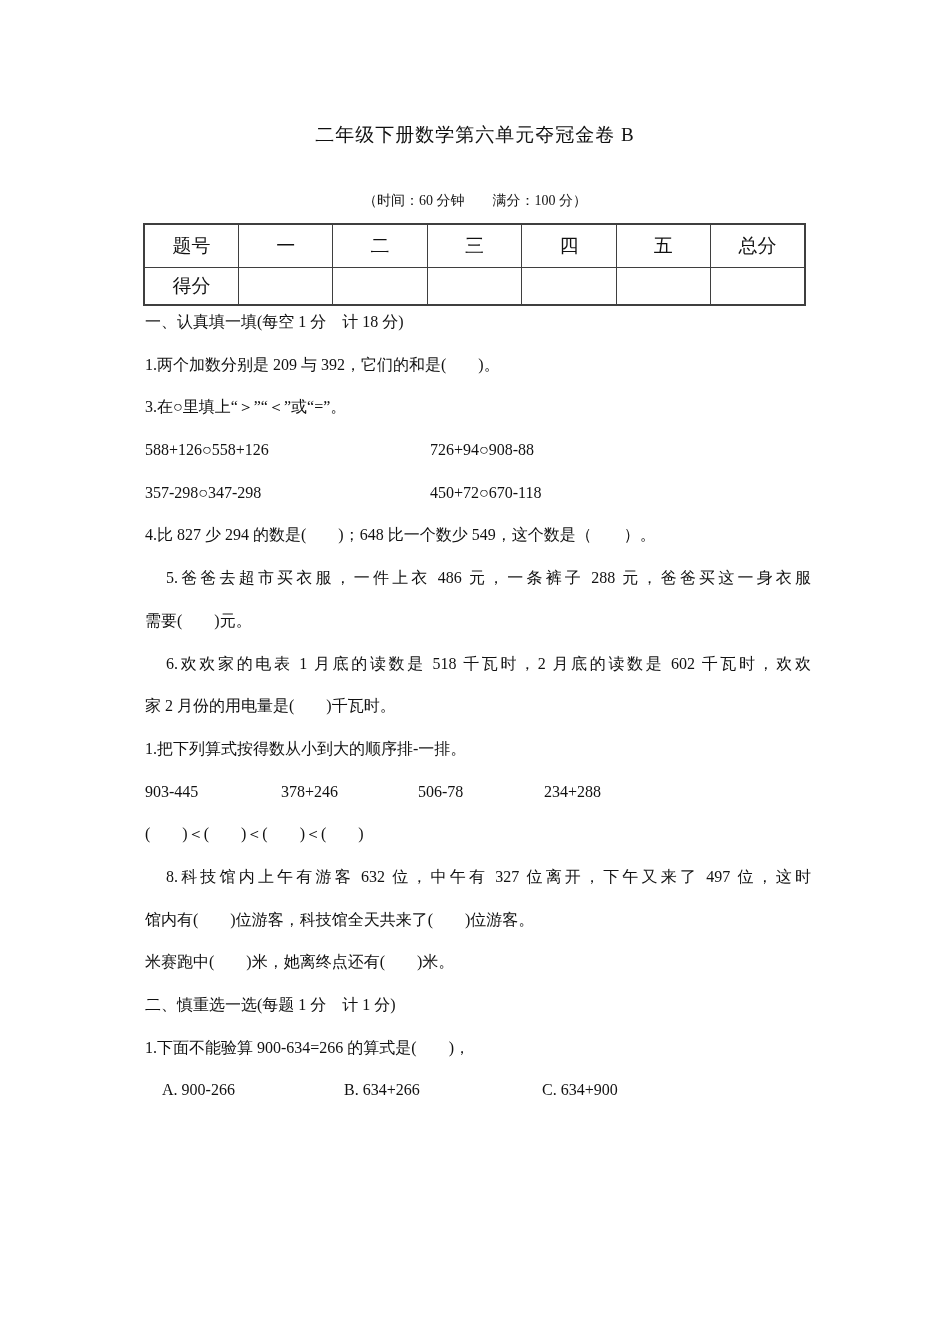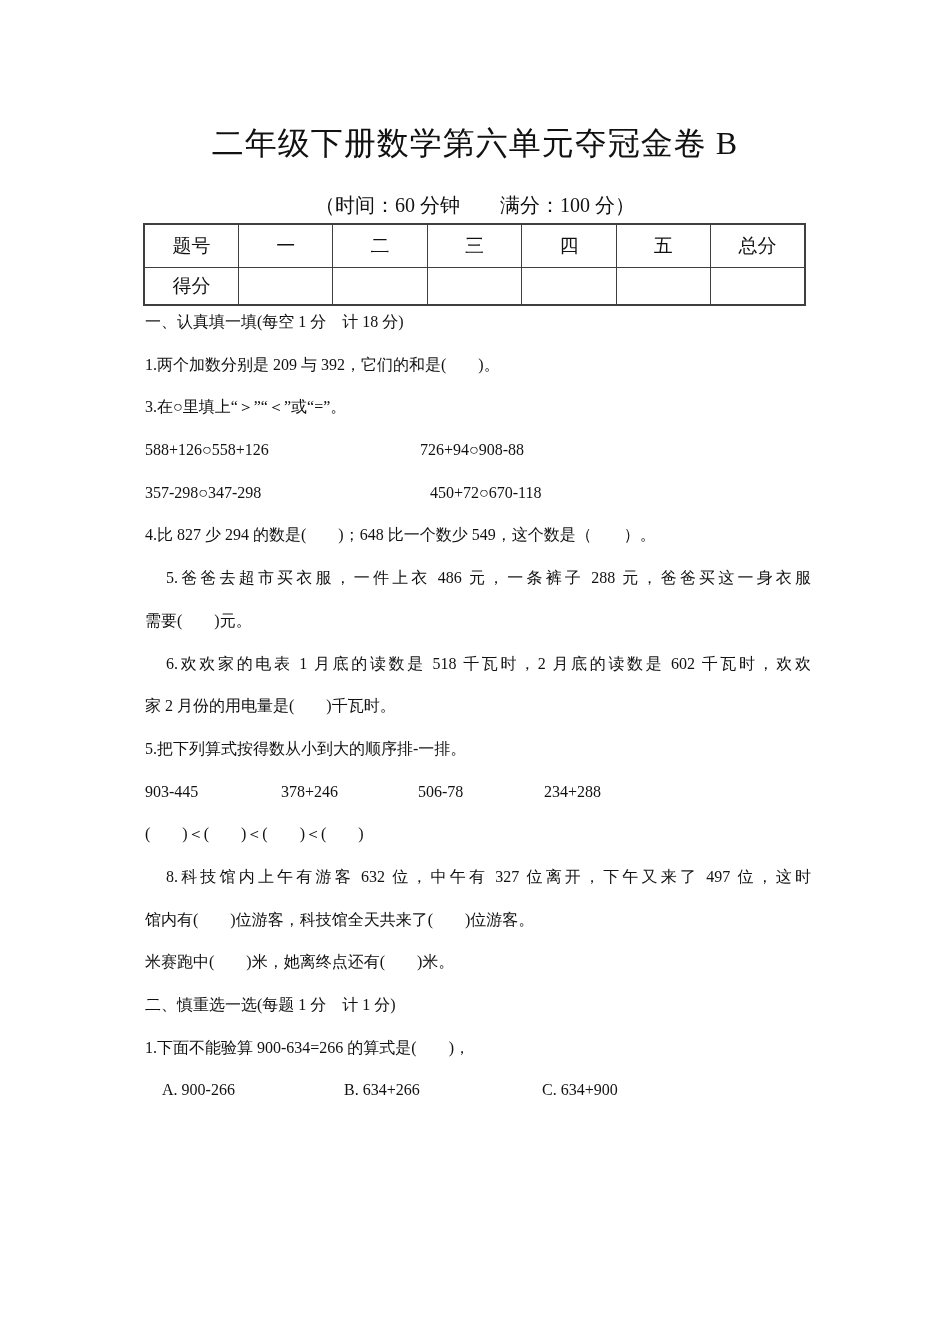--- a/index.html
+++ b/index.html
@@ -12,31 +12,31 @@
     font-family: "Liberation Serif", "DejaVu Serif", serif;
     overflow: hidden;
   }
   .title {
     position: absolute;
     top: 122px;
     left: 0;
     width: 950px;
     margin: 0;
     text-align: center;
-    font-size: 32px;
+    font-size: 19px;
     font-weight: normal;
     letter-spacing: 1px;
   }
   .subtitle {
     position: absolute;
     top: 192px;
     left: 0;
     width: 950px;
     text-align: center;
-    font-size: 20px;
+    font-size: 14px;
   }
   table.score-table {
     position: absolute;
     top: 223px;
     left: 143px;
     width: 663px;
     border-collapse: collapse;
     table-layout: fixed;
     border: 2px solid #3f3f3f;
   }
@@ -101,37 +101,37 @@
 
     <div class="line">一、认真填一填(每空 1 分　计 18 分)</div>
 
     <div class="line">1.两个加数分别是 209 与 392，它们的和是(　　)。</div>
 
 
     <div class="line">3.在○里填上“＞”“＜”或“=”。</div>
 
     <div class="line">
       <span class="seg" style="left:0">588+126○558+126</span>
-      <span class="seg" style="left:275px">726+94○908-88</span>
+      <span class="seg" style="left:285px">726+94○908-88</span>
     </div>
 
     <div class="line">
       <span class="seg" style="left:0">357-298○347-298</span>
       <span class="seg" style="left:285px">450+72○670-118</span>
     </div>
 
     <div class="line">4.比 827 少 294 的数是(　　)；648 比一个数少 549，这个数是（　　）。</div>
 
     <div class="line stretch">5.爸爸去超市买衣服，一件上衣 486 元，一条裤子 288 元，爸爸买这一身衣服</div>
     <div class="line">需要(　　)元。</div>
 
     <div class="line stretch">6.欢欢家的电表 1 月底的读数是 518 千瓦时，2 月底的读数是 602 千瓦时，欢欢</div>
     <div class="line">家 2 月份的用电量是(　　)千瓦时。</div>
 
-    <div class="line">5.把下列算式按得数从小到大的顺序排-一排。</div>
+    <div class="line">1.把下列算式按得数从小到大的顺序排-一排。</div>
 
     <div class="line">
       <span class="seg" style="left:0">903-445</span>
       <span class="seg" style="left:136px">378+246</span>
       <span class="seg" style="left:273px">506-78</span>
       <span class="seg" style="left:399px">234+288</span>
     </div>
 
     <div class="line">(　　)＜(　　)＜(　　)＜(　　)</div>
 

